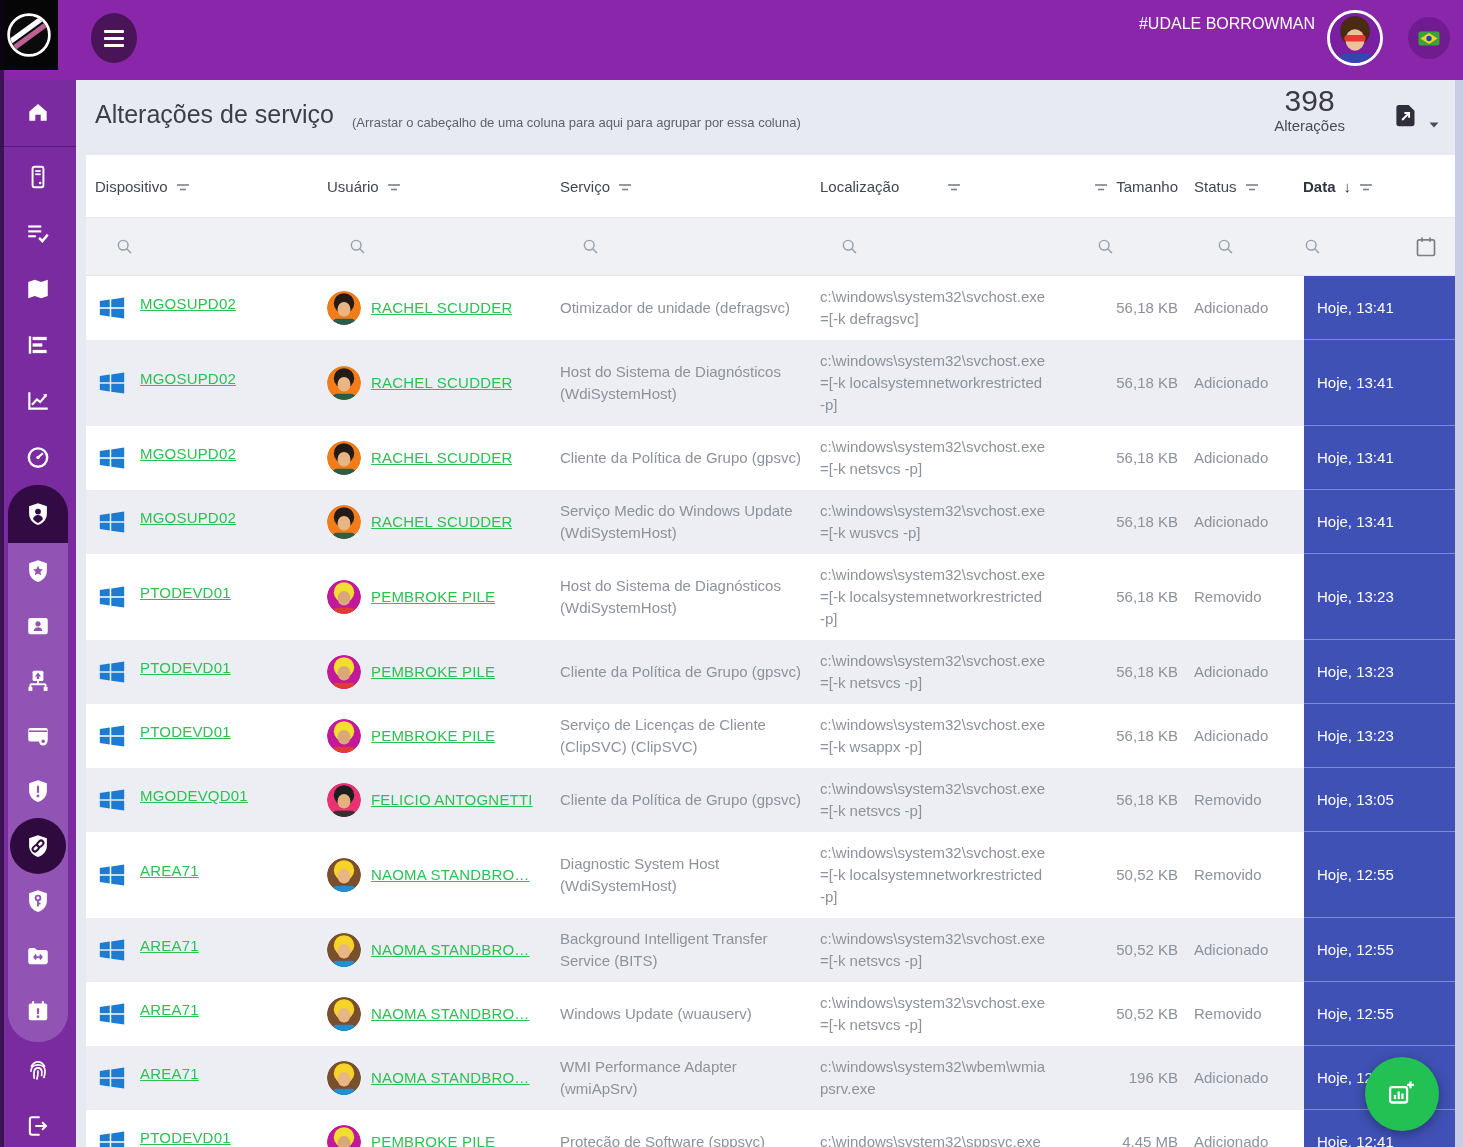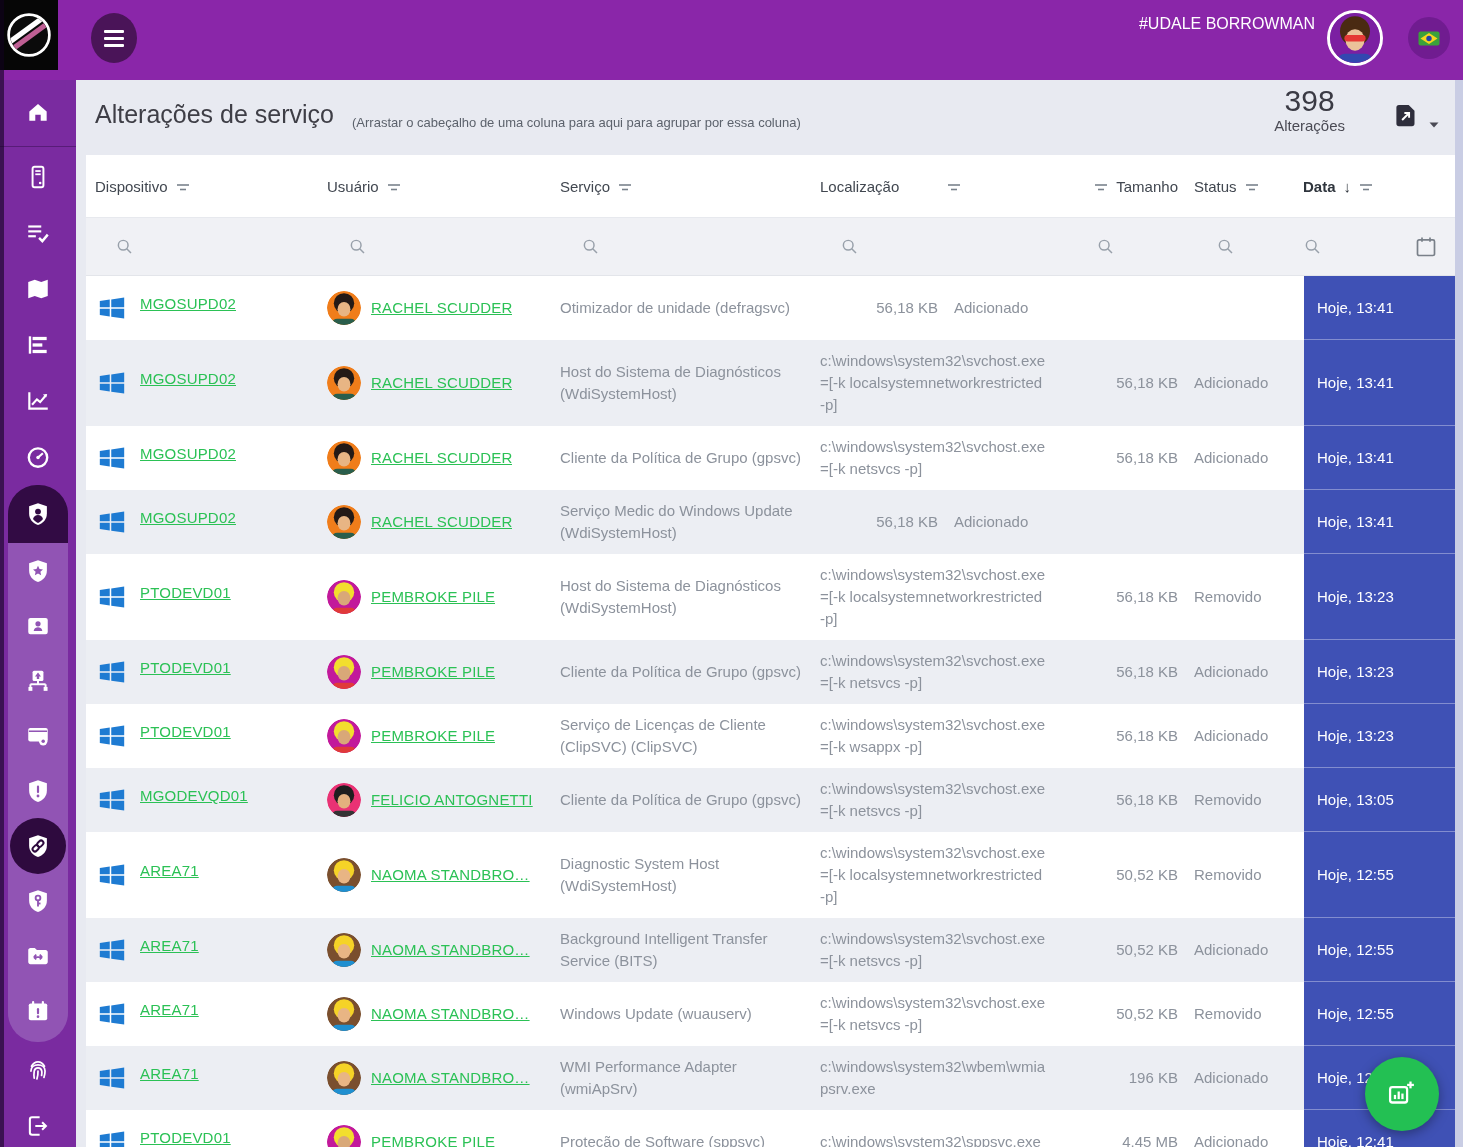--- a/index.html
+++ b/index.html
@@ -450,20 +450,21 @@
                   <circle cx="20" cy="20" r="20" fill="#F07D1A"></circle>
                   <g clip-path="url(#av1)">
                     <circle cx="20" cy="14.5" r="12" fill="#241A16"></circle>
                     <ellipse cx="20" cy="21.5" rx="7.6" ry="8.6" fill="#E8B584"></ellipse>
                     <rect x="6" y="32.5" width="28" height="12" rx="6" fill="#2A5E4C"></rect>
                   </g>
                 </svg></span>
         <a class="glink">RACHEL SCUDDER</a>
       </div>
       <div class="cell cell-service">Otimizador de unidade (defragsvc)</div>
+      <div class="cell cell-location">c:\windows\system32\svchost.exe=[-k defragsvc]</div>
       <div class="cell cell-size">56,18 KB</div>
       <div class="cell cell-status">Adicionado</div>
     </div>
     <div class="cell cell-date">Hoje, 13:41</div>
   </div>
 
   <div class="row">
     <div class="row-main alt">
       <div class="cell cell-device">
         <span class="win-ico"><svg viewBox="0 0 32 32" width="100%" height="100%" xmlns="http://www.w3.org/2000/svg">
@@ -560,20 +561,21 @@
                   <circle cx="20" cy="20" r="20" fill="#F07D1A"></circle>
                   <g clip-path="url(#av4)">
                     <circle cx="20" cy="14.5" r="12" fill="#241A16"></circle>
                     <ellipse cx="20" cy="21.5" rx="7.6" ry="8.6" fill="#E8B584"></ellipse>
                     <rect x="6" y="32.5" width="28" height="12" rx="6" fill="#2A5E4C"></rect>
                   </g>
                 </svg></span>
         <a class="glink">RACHEL SCUDDER</a>
       </div>
       <div class="cell cell-service">Serviço Medic do Windows Update (WdiSystemHost)</div>
+      <div class="cell cell-location">c:\windows\system32\svchost.exe=[-k wusvcs -p]</div>
       <div class="cell cell-size">56,18 KB</div>
       <div class="cell cell-status">Adicionado</div>
     </div>
     <div class="cell cell-date">Hoje, 13:41</div>
   </div>
 
   <div class="row">
     <div class="row-main">
       <div class="cell cell-device">
         <span class="win-ico"><svg viewBox="0 0 32 32" width="100%" height="100%" xmlns="http://www.w3.org/2000/svg">

